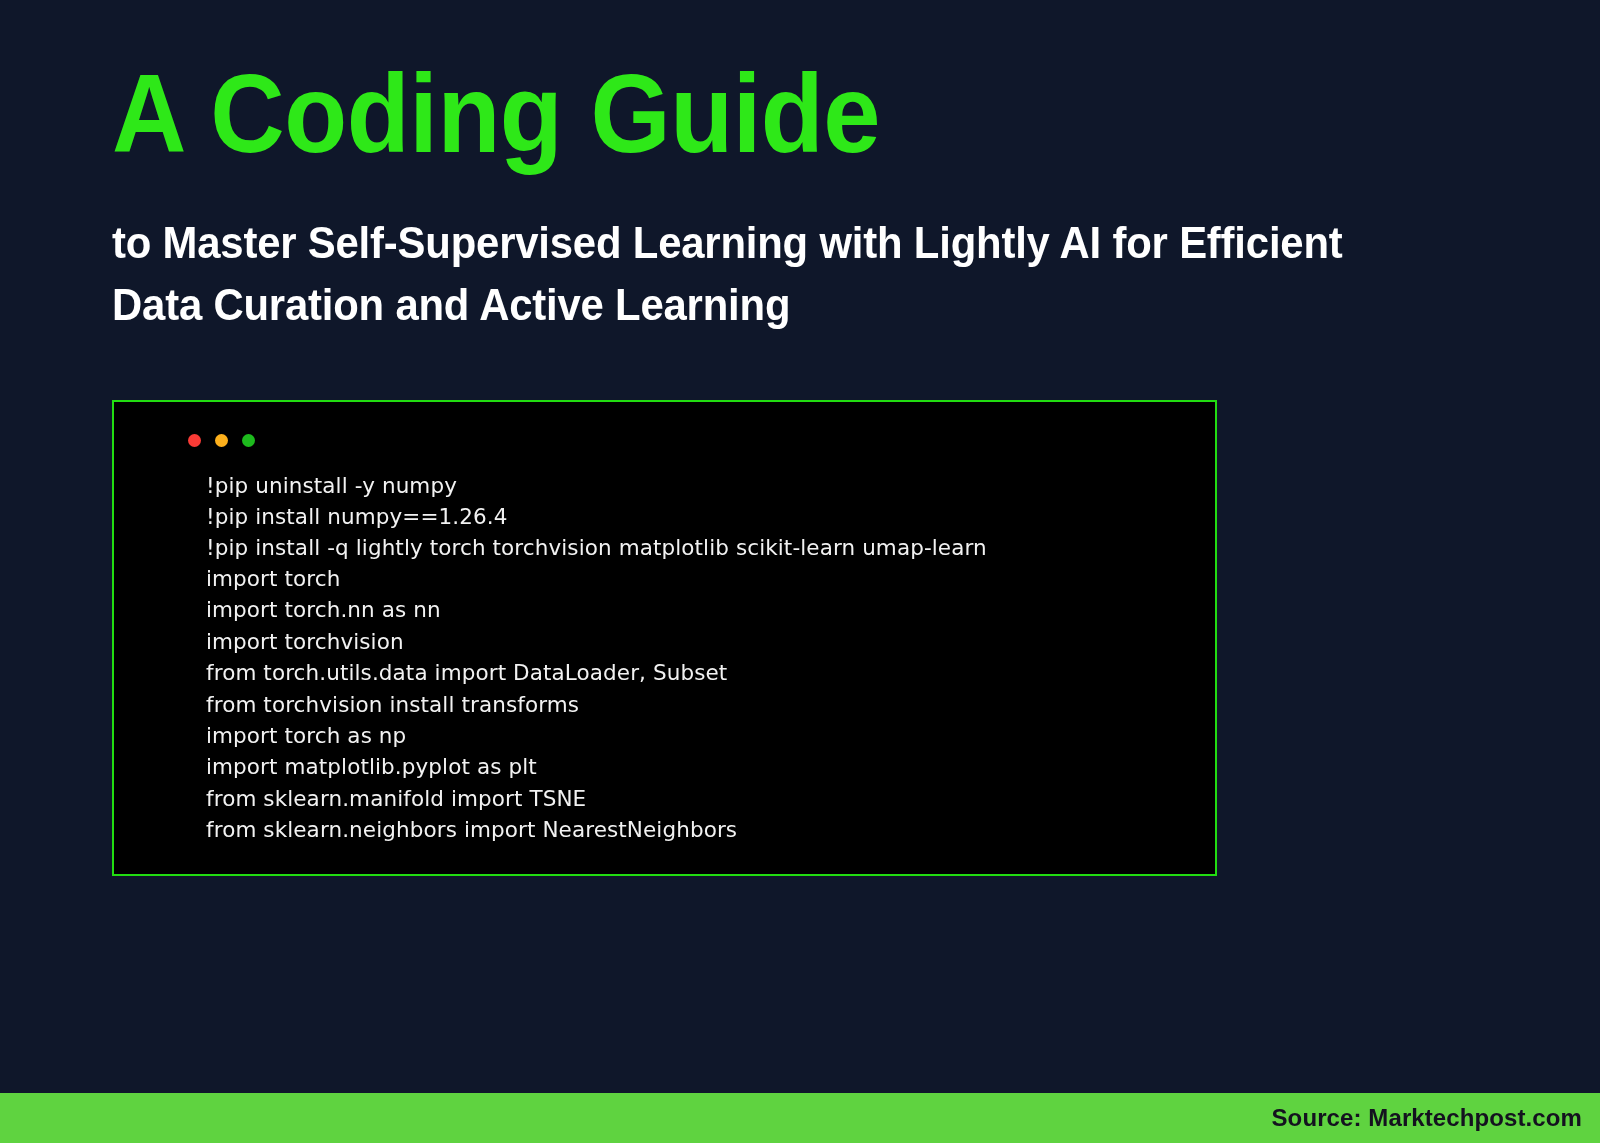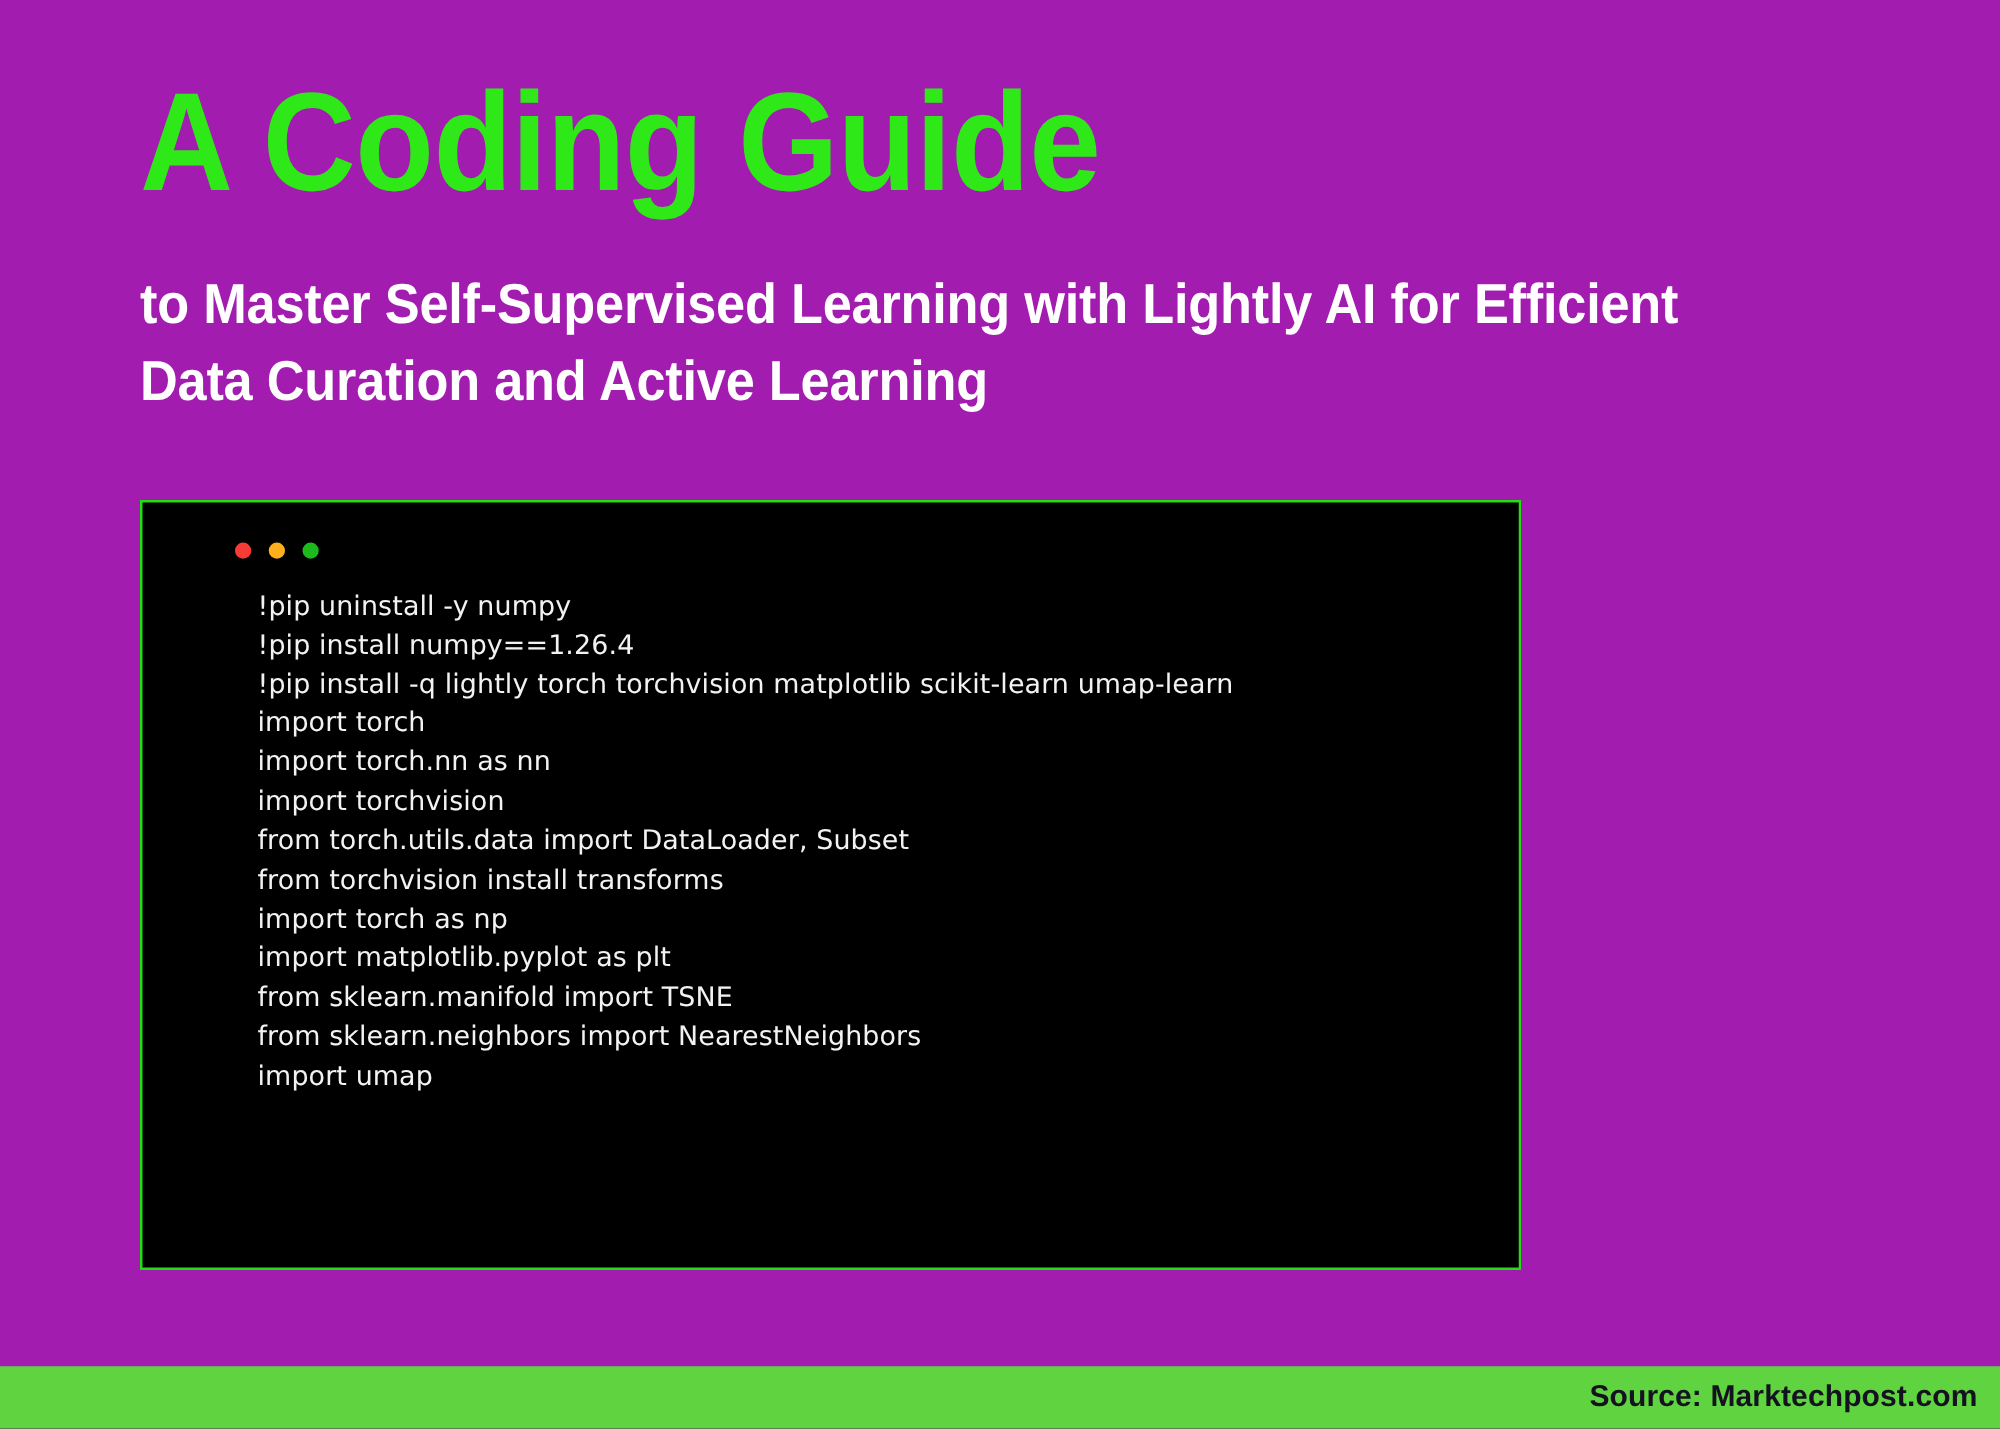--- a/index.html
+++ b/index.html
@@ -12,21 +12,21 @@
     height: 1143px;
     position: relative;
     overflow: hidden;
     font-family: "Liberation Sans", sans-serif;
     -webkit-font-smoothing: antialiased;
   }
 
   #poster {
     position: absolute;
     inset: 0;
-    background: #a21caf;
+    background: #0f172a;
   }
 
   
   .headline-block {
     position: absolute;
     left: 112px;
     top: 58px;
     width: 1380px;
   }
 
@@ -56,21 +56,21 @@
     transform-origin: left top;
     letter-spacing: -0.2px;
   }
 
   
   .code-card {
     position: absolute;
     left: 112px;
     top: 400px;
     width: 1105px;
-    height: 616px;
+    height: 476px;
     border: 2px solid #22dd11;
     background: #000000;
     box-sizing: border-box;
     padding-left: 43px;
   }
 
   .window-dots {
     position: absolute;
     left: 74px;
     top: 32px;
@@ -160,21 +160,20 @@
       <div class="code-group imports">
         <div class="code-line">import torch</div>
         <div class="code-line">import torch.nn as nn</div>
         <div class="code-line">import torchvision</div>
         <div class="code-line">from torch.utils.data import DataLoader, Subset</div>
         <div class="code-line">from torchvision install transforms</div>
         <div class="code-line">import torch as np</div>
         <div class="code-line">import matplotlib.pyplot as plt</div>
         <div class="code-line">from sklearn.manifold import TSNE</div>
         <div class="code-line">from sklearn.neighbors import NearestNeighbors</div>
-        <div class="code-line">import umap</div>
       </div>
 
     </div>
   </div>
 
   <div class="footer-bar">
     <span class="footer-source">Source: Marktechpost.com</span>
   </div>
 
 </div>

